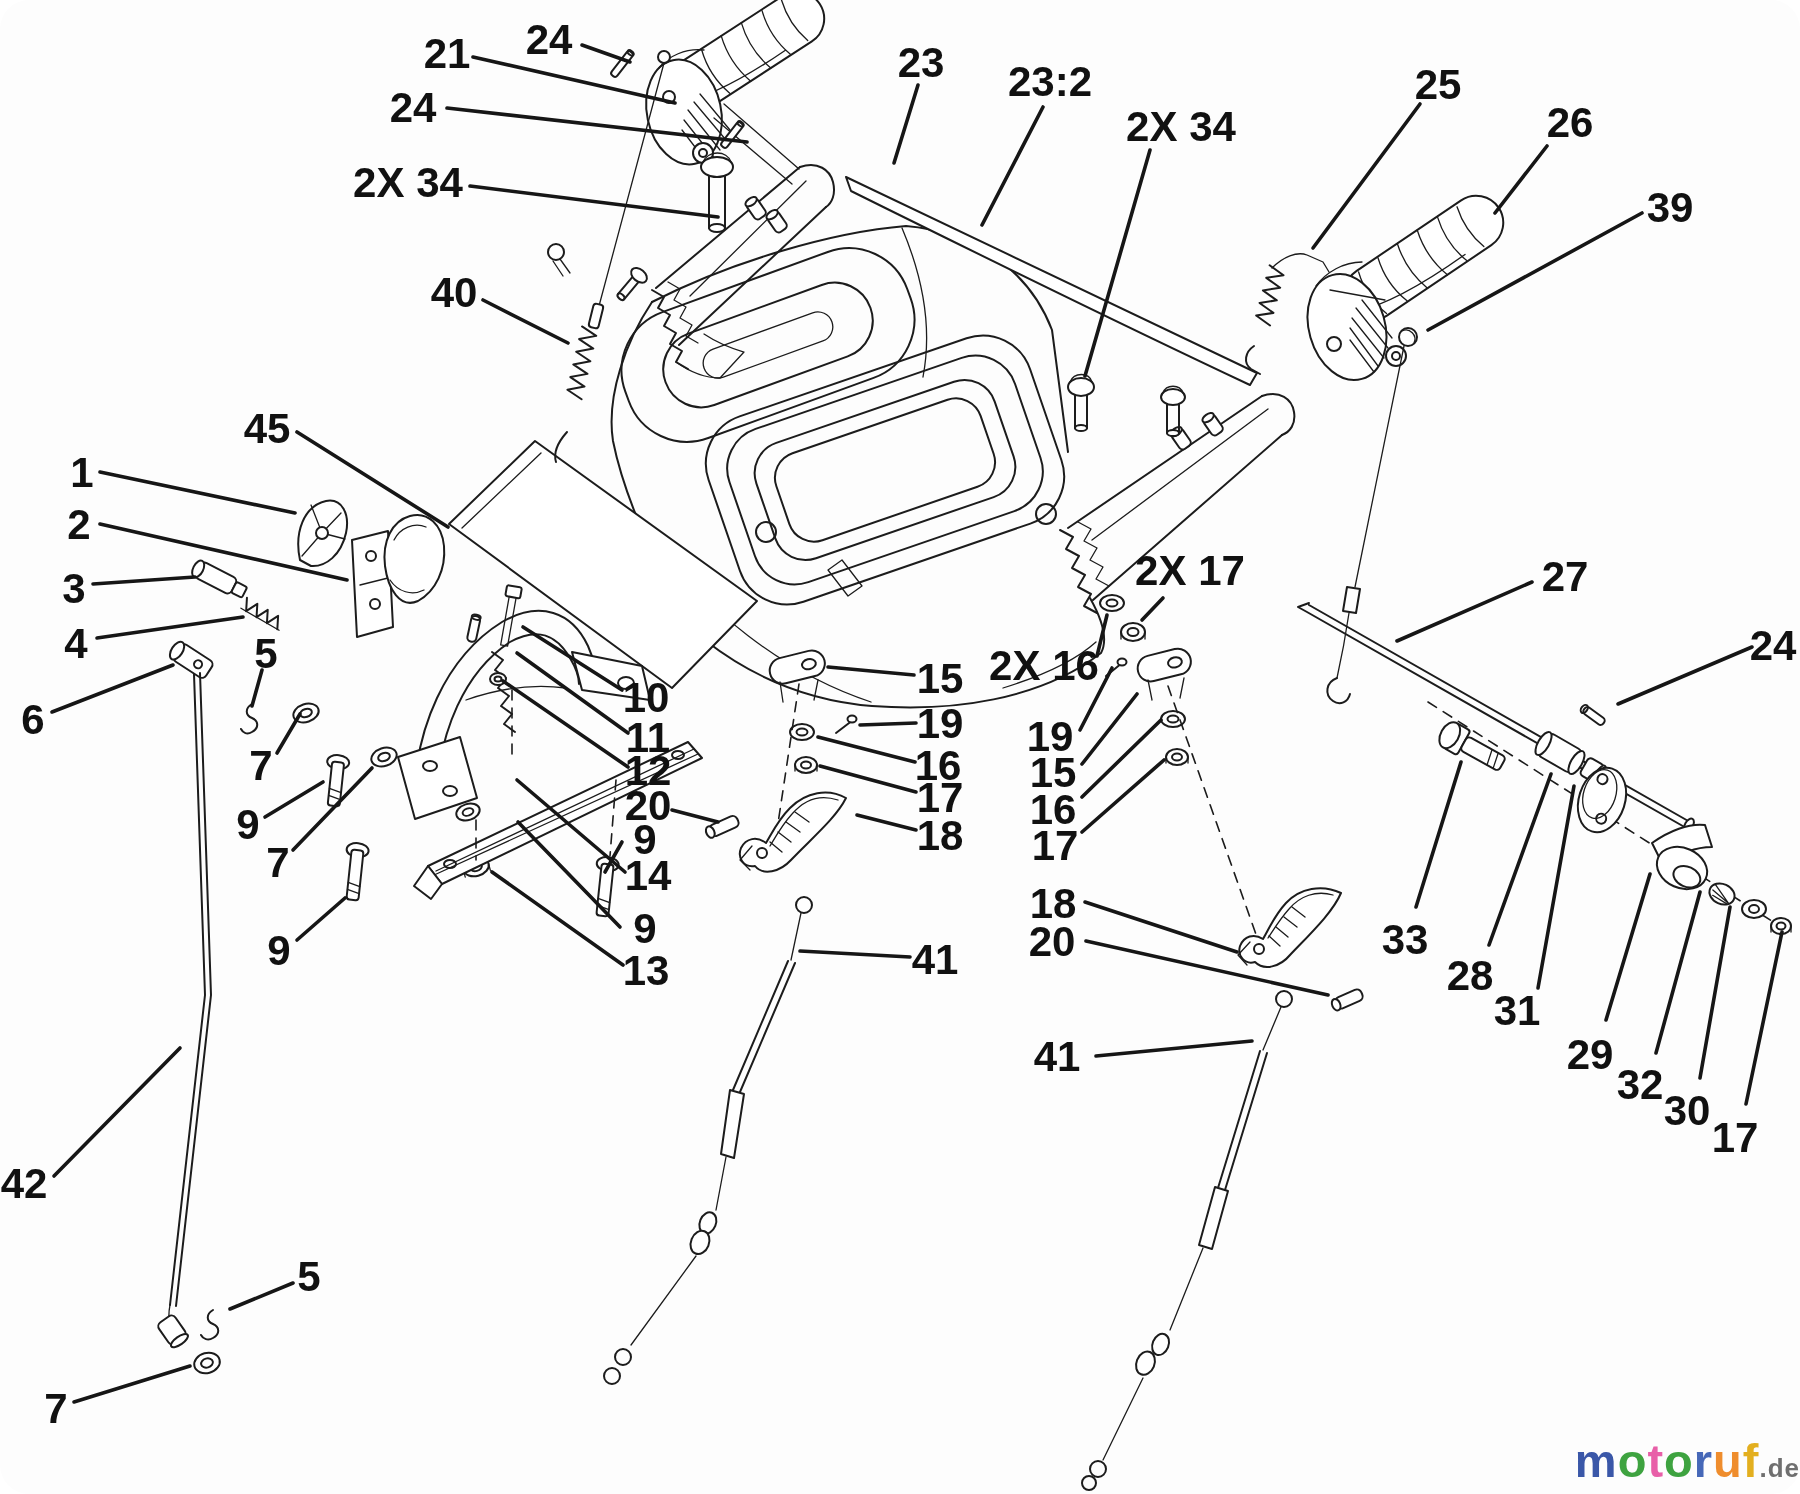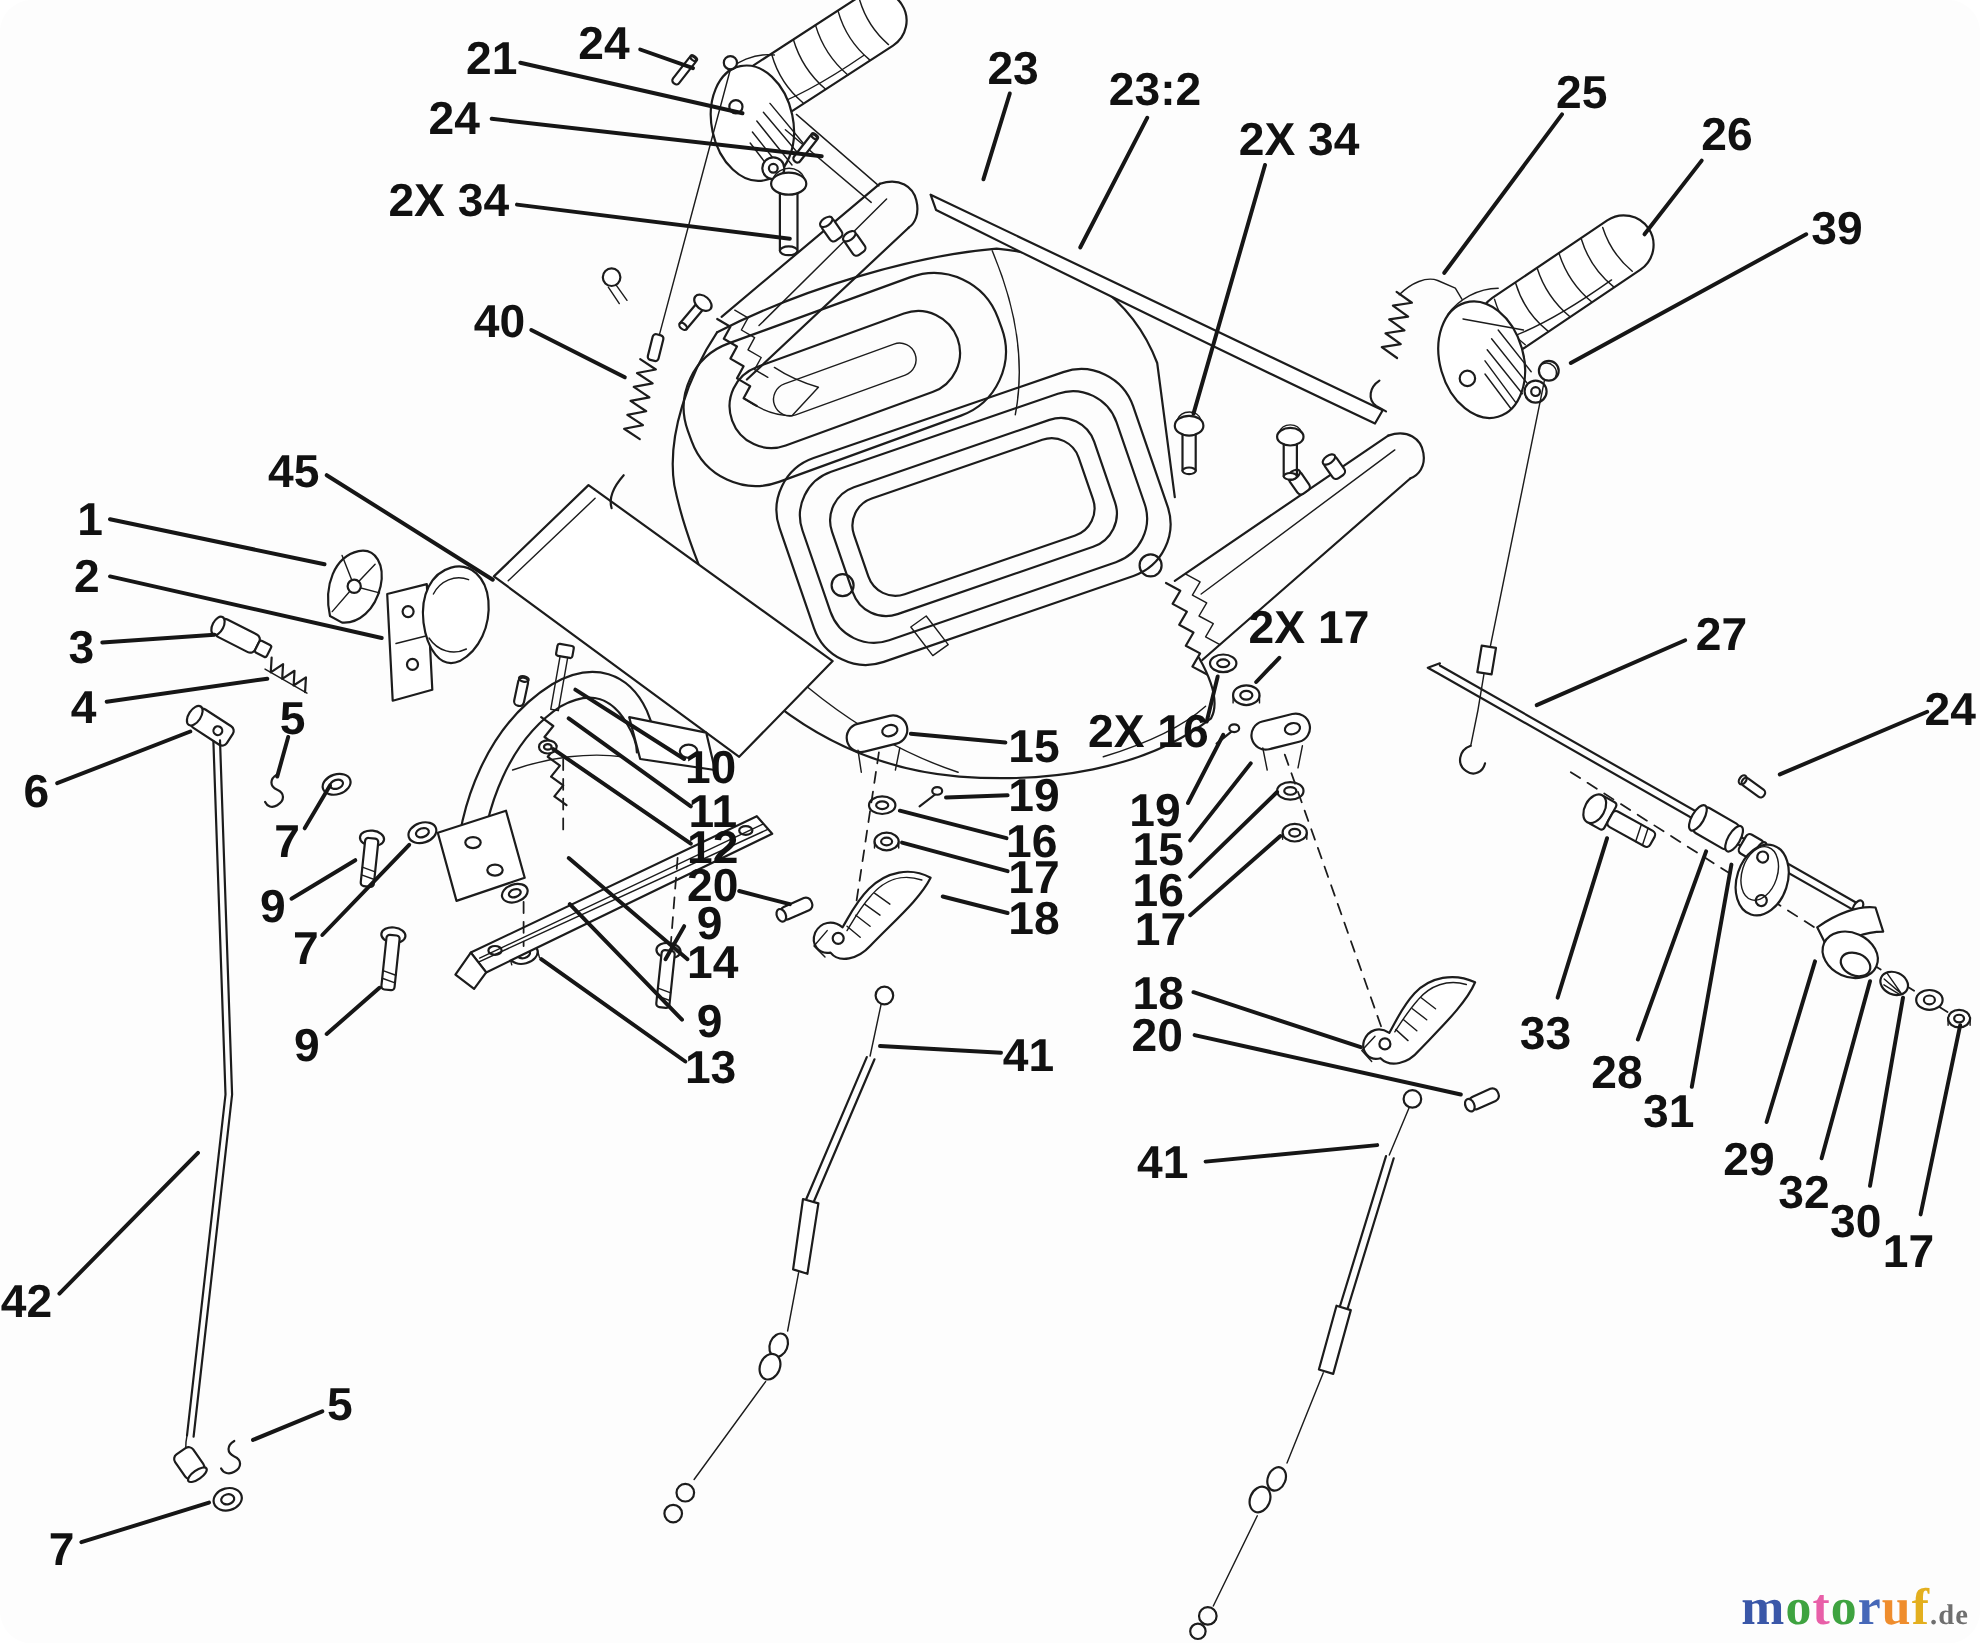--- a/index.html
+++ b/index.html
@@ -9,21 +9,21 @@
   
   #machine path,#machine line,#machine rect,#machine ellipse,#machine circle,#machine polyline,#machine polygon{
      fill:none;stroke:#1c1c1c;stroke-width:2;stroke-linecap:round;stroke-linejoin:round;}
   #machine .wf{fill:#ffffff;}
   #machine .thin{stroke-width:1.3;}
   #machine .dash{stroke-dasharray:10 8;stroke-width:1.6;}
   
   #callout-layer text{font:700 42px "Liberation Sans",sans-serif;fill:#111;text-anchor:middle;dominant-baseline:central;}
   #callout-layer line{stroke:#161616;stroke-width:3.6;stroke-linecap:round;}
   
-  .watermark{position:absolute;right:10px;bottom:6px;font-family:Liberation Serif, serif;
+  .watermark{position:absolute;right:0;bottom:6px;font-family:Liberation Sans, sans-serif;
              font-weight:700;font-size:47px;letter-spacing:1px;user-select:none;}
   .watermark .suffix{font-size:26px;font-weight:700;}
 </style>
 </head>
 <body>
 
 <div class="canvas">
 <svg id="diagram-svg" width="1800" height="1494" viewBox="0 0 1800 1494" xmlns="http://www.w3.org/2000/svg">
 
   <g id="machine">

